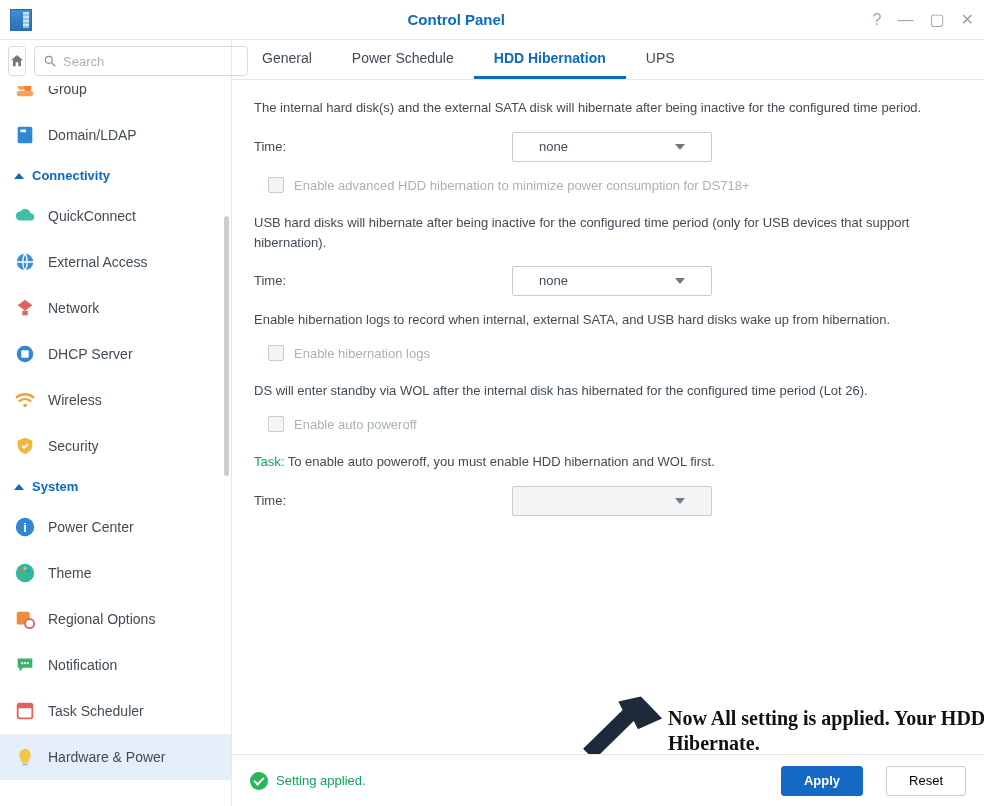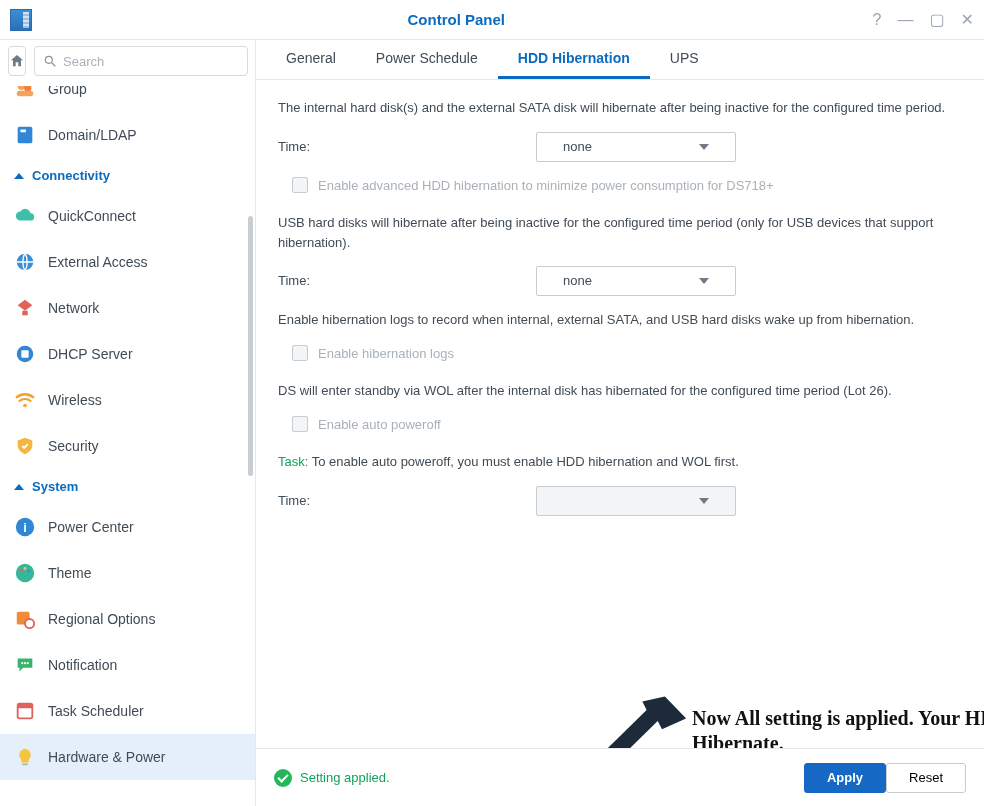--- a/index.html
+++ b/index.html
@@ -44,21 +44,21 @@
   .titlebar .win-controls { display: flex; gap: 16px; align-items: center; color: #9aa5af; }
   .titlebar .win-controls span { cursor: pointer; font-size: 16px; line-height: 1; }
 
   .split {
     display: flex;
     height: 766px;
   }
 
   
   .left {
-    width: 256px;
+    width: 232px;
     border-right: 1px solid #e8e8e8;
     position: relative;
     display: flex;
     flex-direction: column;
     background: #fff;
   }
   .search-row { display: flex; gap: 8px; padding: 6px 8px 10px 8px; align-items:center;}
   .home-btn {
     width: 34px; height: 30px; border: 1px solid #d6dbe0; border-radius: 4px;
     display:flex;align-items:center;justify-content:center; cursor:pointer;
@@ -101,22 +101,22 @@
   .select{width:200px;min-width:200px;border:1px solid #c7ccd1;height:30px;display:flex;align-items:center;justify-content:space-between;padding:0 26px;background:#fff;cursor:pointer;border-radius:2px}
   .select.disabled{background:#f2f4f6;color:#a9b1b9;cursor:default}
   .select .arrow{width:0;height:0;border-left:5px solid transparent;border-right:5px solid transparent;border-top:6px solid #6f7a85}
   .check-row{display:flex;align-items:center;gap:10px;margin:6px 0 18px 14px;color:#a9b1b9}
   .check-row .cbox{width:16px;height:16px;border:1px solid #c7ccd1;background:#f2f4f6;border-radius:2px}
   .note{margin:8px 0 14px 0}
   .note .note-pre{color:#11a35a}
 
   
   .footer{
-    position:absolute;left:0;right:0;bottom:0;height:58px;border-top:1px solid #e8e8e8;
-    display:flex;align-items:center;padding:8px 18px;background:#fff;gap:0
+    position:absolute;left:0;right:0;bottom:0;height:52px;border-top:1px solid #e8e8e8;
+    display:flex;align-items:center;padding:8px 18px;background:#fff;gap:23px
   }
   .status-chip{display:flex;align-items:center;gap:8px;color:#11a35a}
   .status-chip .okicon{width:18px;height:18px;background:#25b65a;border-radius:50%;position:relative}
   .status-chip .okicon::after{content:"";position:absolute;left:4px;top:5px;width:8px;height:4px;border-left:2px solid #fff;border-bottom:2px solid #fff;transform:rotate(-45deg)}
   .footer .spacer{flex:1}
   .btn{height:30px;padding:0 22px;border-radius:3px;border:1px solid #c7ccd1;background:#fff;cursor:pointer;font-size:13px}
   .btn.primary{background:#1668c5;border-color:#1668c5;color:#fff;font-weight:600}
 
   
   .overlay{position:absolute;left:350px;top:650px;width:620px;pointer-events:none;display:flex;align-items:flex-start;gap:6px}

